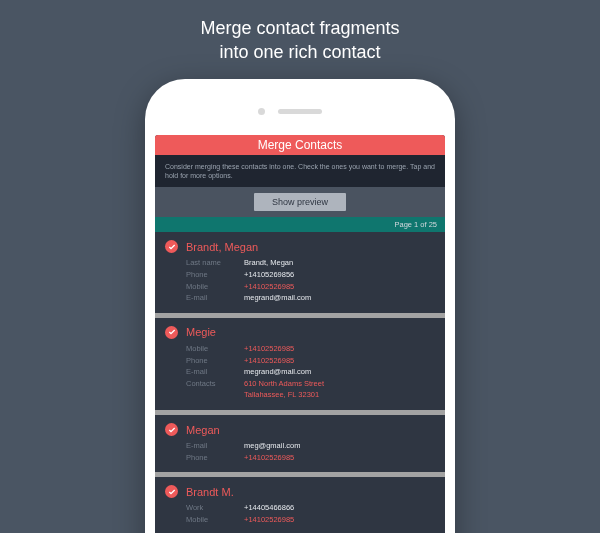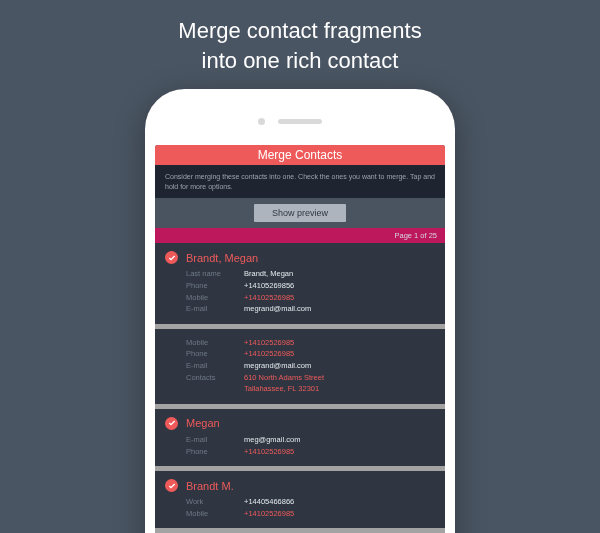--- a/index.html
+++ b/index.html
@@ -1,25 +1,25 @@
 <!DOCTYPE html>
 <html><head>
 <meta charset="utf-8">
 <style>
 html,body{margin:0;padding:0;width:600px;height:533px;background:#4a5563;font-family:-apple-system,Helvetica,Arial,sans-serif;overflow:hidden}
-.headline{color:#fff;text-align:center;font-size:22px;font-weight:300;line-height:1.35;padding:16px 0 14px}
+.headline{color:#fff;text-align:center;font-size:18px;font-weight:300;line-height:1.35;padding:16px 0 14px}
 .phone{width:290px;margin:0 auto;background:#fff;border-radius:40px;padding:56px 10px 40px;box-shadow:0 8px 30px rgba(0,0,0,.35);position:relative}
 .speaker{position:absolute;top:30px;left:50%;transform:translateX(-50%);width:44px;height:5px;border-radius:3px;background:#d9d9d9}
 .camera{position:absolute;top:29px;left:calc(50% - 42px);width:7px;height:7px;border-radius:50%;background:#d9d9d9}
 .screen{background:#2f3642;border-radius:3px;height:480px;overflow:hidden;font-size:8px;display:flex;flex-direction:column}
 .titlebar{background:#ee5a5a;color:#fff;text-align:center;font-size:12px;font-weight:500;padding:3px 0}
 .instr{background:#1f2530;color:#9aa3af;font-size:7px;line-height:1.35;padding:7px 10px}
 .preview{background:#4a5360;padding:6px 0;text-align:center}
 .preview-btn{display:inline-block;background:#aeb4bd;color:#2f3642;font-size:9px;padding:4px 18px;border-radius:1px}
-.pager{background:#be185d;color:#d4d8de;text-align:right;font-size:7.5px;padding:3px 8px}
+.pager{background:#0f766e;color:#d4d8de;text-align:right;font-size:7.5px;padding:3px 8px}
 .list{flex:1;overflow:hidden}
 .card{border-bottom:5px solid #a3a3a3;padding:8px 10px 9px 10px}
 .row1{display:flex;align-items:center;gap:8px;margin-bottom:4px}
 .chk{width:13px;height:13px;border-radius:50%;background:#ee5a5a;display:flex;align-items:center;justify-content:center;flex-shrink:0}
 .chk svg{width:8px;height:8px;display:block}
 .nm{color:#ee5a5a;font-size:11px;font-weight:400}
 .fields{padding-left:21px}
 .fld{display:flex;font-size:7.5px;line-height:1.55}
 .flabel{color:#6f7885;width:58px;flex-shrink:0}
 .fval{color:#e6e9ed}
@@ -79,20 +79,28 @@
               <span class="flabel">Mobile</span>
               <span class="fval hl">+14102526985</span>
             </div>
             <div class="fld">
               <span class="flabel">E-mail</span>
               <span class="fval">megrand@mail.com</span>
             </div>
           </div>
         </div>
         <div class="card">
+          <div class="row1">
+            <span class="chk">
+              <svg viewBox="0 0 24 24">
+                <path fill="none" stroke="#fff" stroke-width="4" d="M4 12l5 5L20 6"></path>
+              </svg>
+            </span>
+            <span class="nm">Megie</span>
+          </div>
           <div class="fields">
             <div class="fld">
               <span class="flabel">Mobile</span>
               <span class="fval hl">+14102526985</span>
             </div>
             <div class="fld">
               <span class="flabel">Phone</span>
               <span class="fval hl">+14102526985</span>
             </div>
             <div class="fld">

